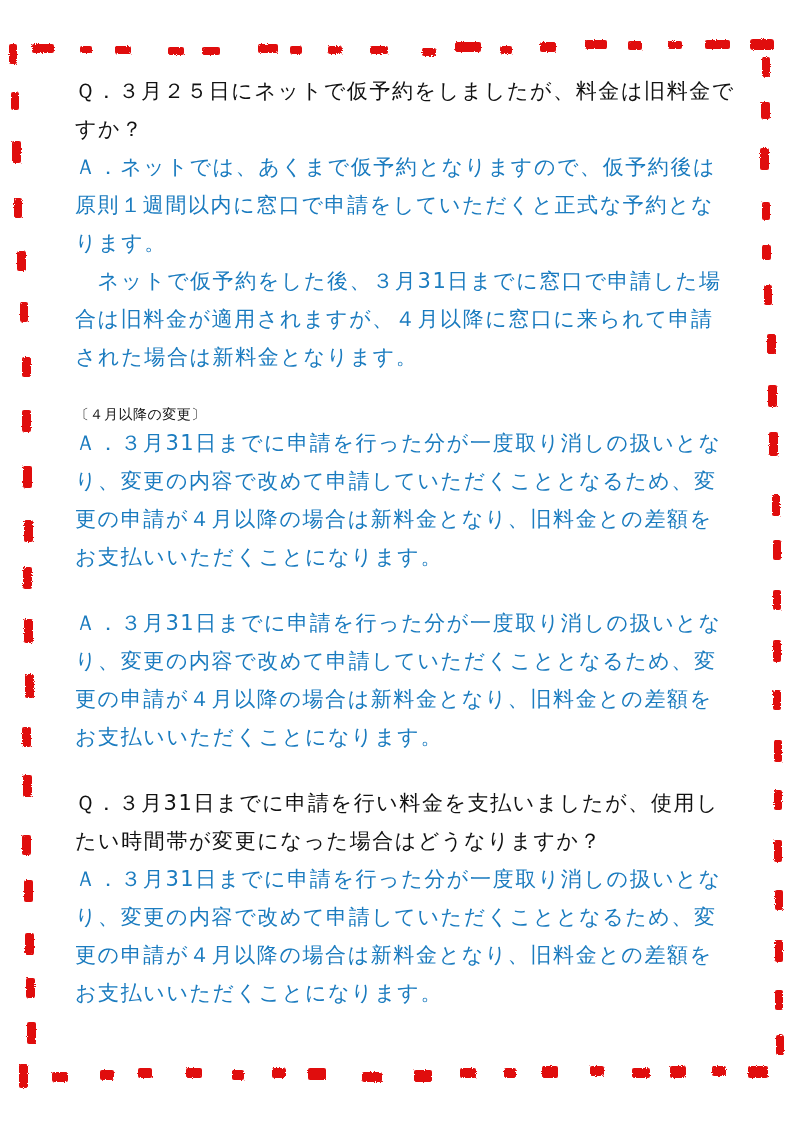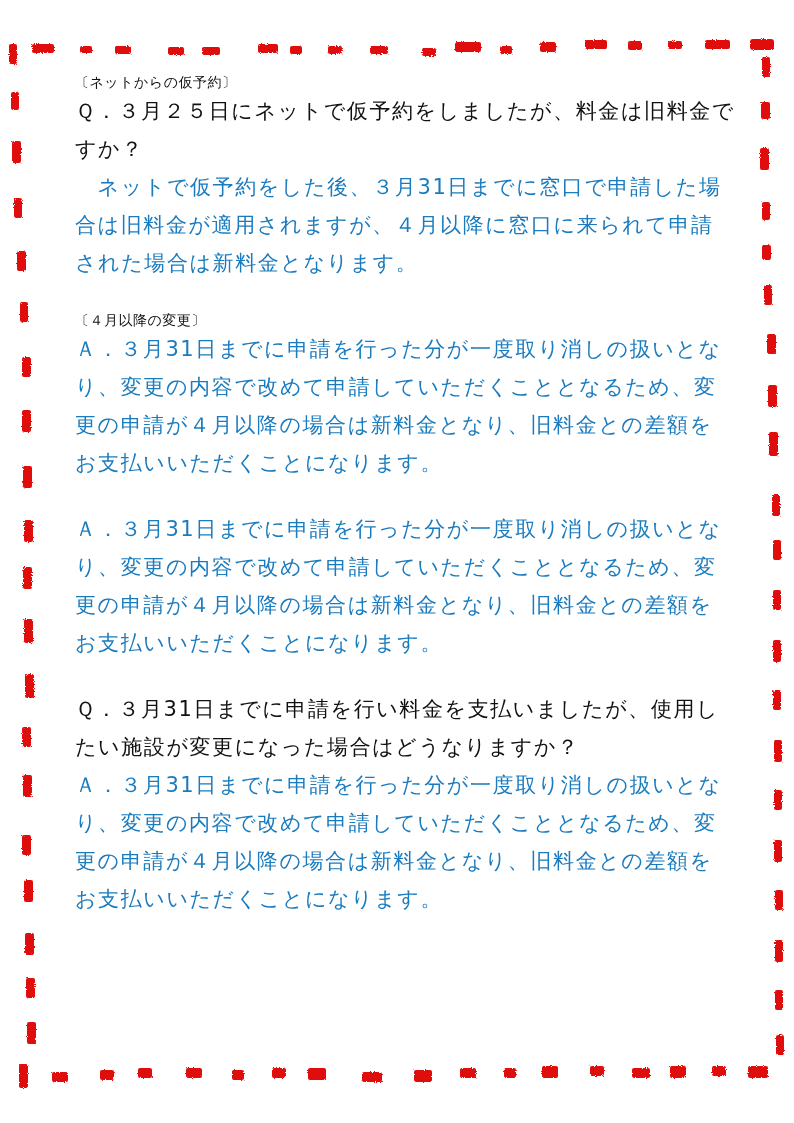--- a/index.html
+++ b/index.html
@@ -136,23 +136,23 @@
     <rect x="25" y="933" width="9" height="22" rx="2"></rect>
     <rect x="26" y="978" width="9" height="20" rx="2"></rect>
     <rect x="27" y="1022" width="9" height="22" rx="2"></rect>
     <rect x="19" y="1064" width="9" height="24" rx="2"></rect>
   </g>
 </svg>
 
 <main class="content">
 
   <section>
-    <p class="section-label">〔ネットからの仮予約〕</p>
     <div class="qa-block">
       <p class="q-text">Ｑ．３月２５日にネットで仮予約をしましたが、料金は旧料金ですか？</p>
+      <p class="a-text">Ａ．ネットでは、あくまで仮予約となりますので、仮予約後は原則１週間以内に窓口で申請をしていただくと正式な予約となります。</p>
       <p class="a-text">　ネットで仮予約をした後、３月31日までに窓口で申請した場合は旧料金が適用されますが、４月以降に窓口に来られて申請された場合は新料金となります。</p>
     </div>
   </section>
 
   <div class="gap-lg"></div>
 
   <section>
     <p class="section-label">〔４月以降の変更〕</p>
 
     <div class="qa-block">
@@ -161,18 +161,18 @@
 
     <div class="gap-lg"></div>
 
     <div class="qa-block">
       <p class="a-text">Ａ．３月31日までに申請を行った分が一度取り消しの扱いとなり、変更の内容で改めて申請していただくこととなるため、変更の申請が４月以降の場合は新料金となり、旧料金との差額をお支払いいただくことになります。</p>
     </div>
 
     <div class="gap-lg"></div>
 
     <div class="qa-block">
-      <p class="q-text">Ｑ．３月31日までに申請を行い料金を支払いましたが、使用したい施設が変更になった場合はどうなりますか？</p>
+      <p class="q-text">Ｑ．３月31日までに申請を行い料金を支払いましたが、使用したい時間帯が変更になった場合はどうなりますか？</p>
       <p class="a-text">Ａ．３月31日までに申請を行った分が一度取り消しの扱いとなり、変更の内容で改めて申請していただくこととなるため、変更の申請が４月以降の場合は新料金となり、旧料金との差額をお支払いいただくことになります。</p>
     </div>
   </section>
 
 </main>
 
 </body></html>

